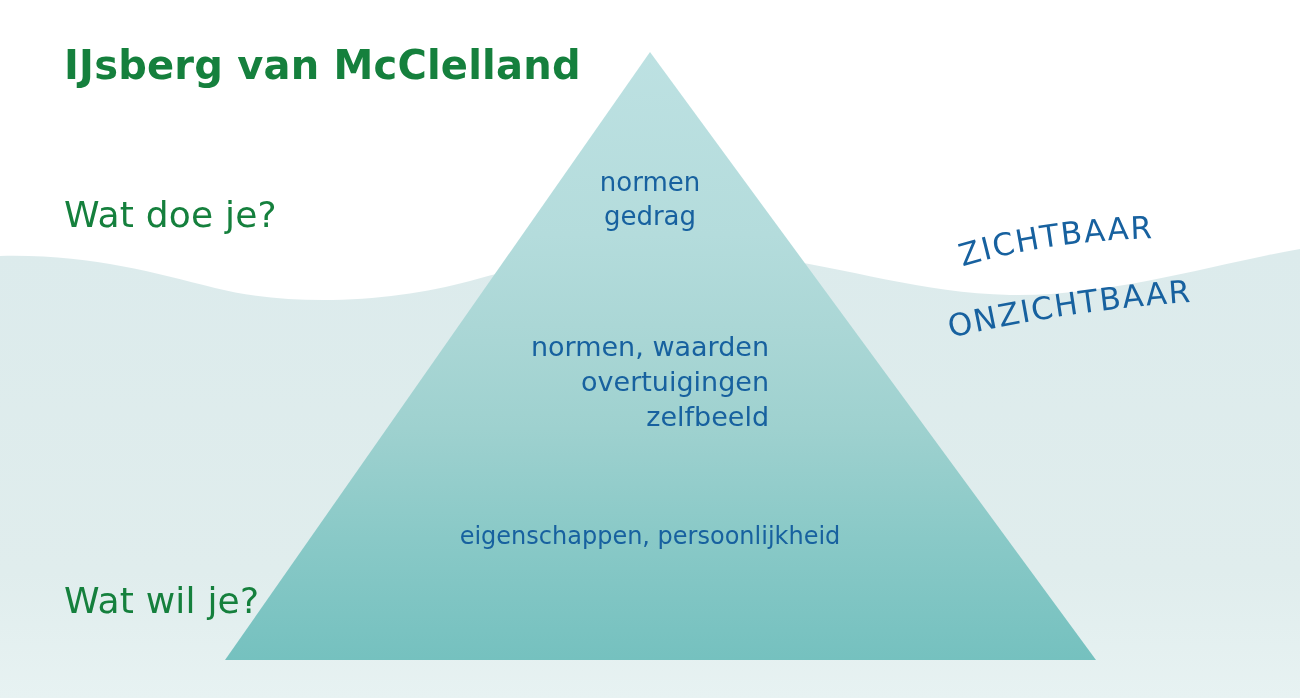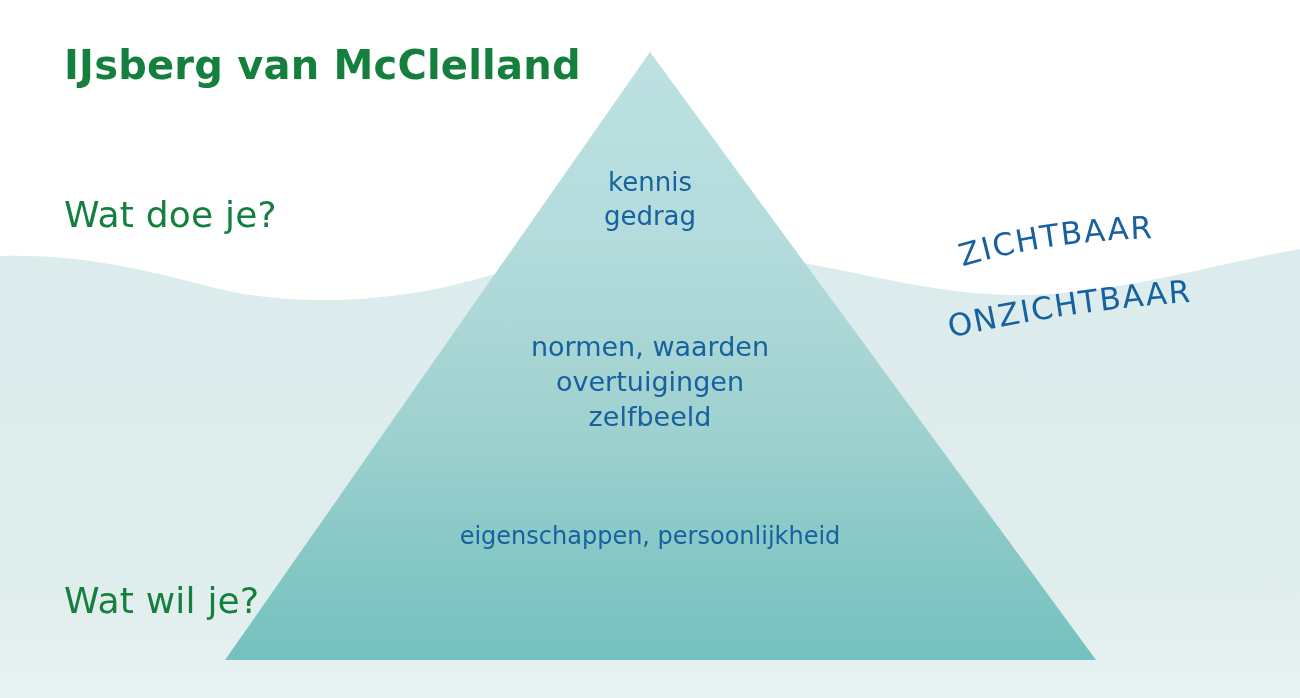--- a/index.html
+++ b/index.html
@@ -61,20 +61,21 @@
 
   #berg-block-0 {
     left: 650px;
     top: 166px;
     font-size: 26px;
   }
   #berg-block-1 {
     left: 650px;
     top: 329px;
     font-size: 27px;
+    text-align: right;
   }
   #berg-block-2 {
     left: 650px;
     top: 521px;
     font-size: 24px;
   }
 </style>
 </head>
 <body>
 
@@ -117,21 +118,21 @@
       <textPath href="#arcBelow" startOffset="1%">ONZICHTBAAR</textPath>
     </text>
   </svg>
 
   <div class="txt" id="page-title">IJsberg van McClelland</div>
 
   <div class="txt side-label" id="side-label-0">Wat doe je?</div>
   <div class="txt side-label" id="side-label-2">Wat wil je?</div>
 
   <div class="berg-block" id="berg-block-0">
-    <span class="line">kennis</span>
+    <span class="line">normen</span>
     <span class="line">gedrag</span>
   </div>
 
   <div class="berg-block" id="berg-block-1">
     <span class="line">normen, waarden</span>
     <span class="line">overtuigingen</span>
     <span class="line">zelfbeeld</span>
   </div>
 
   <div class="berg-block" id="berg-block-2">

